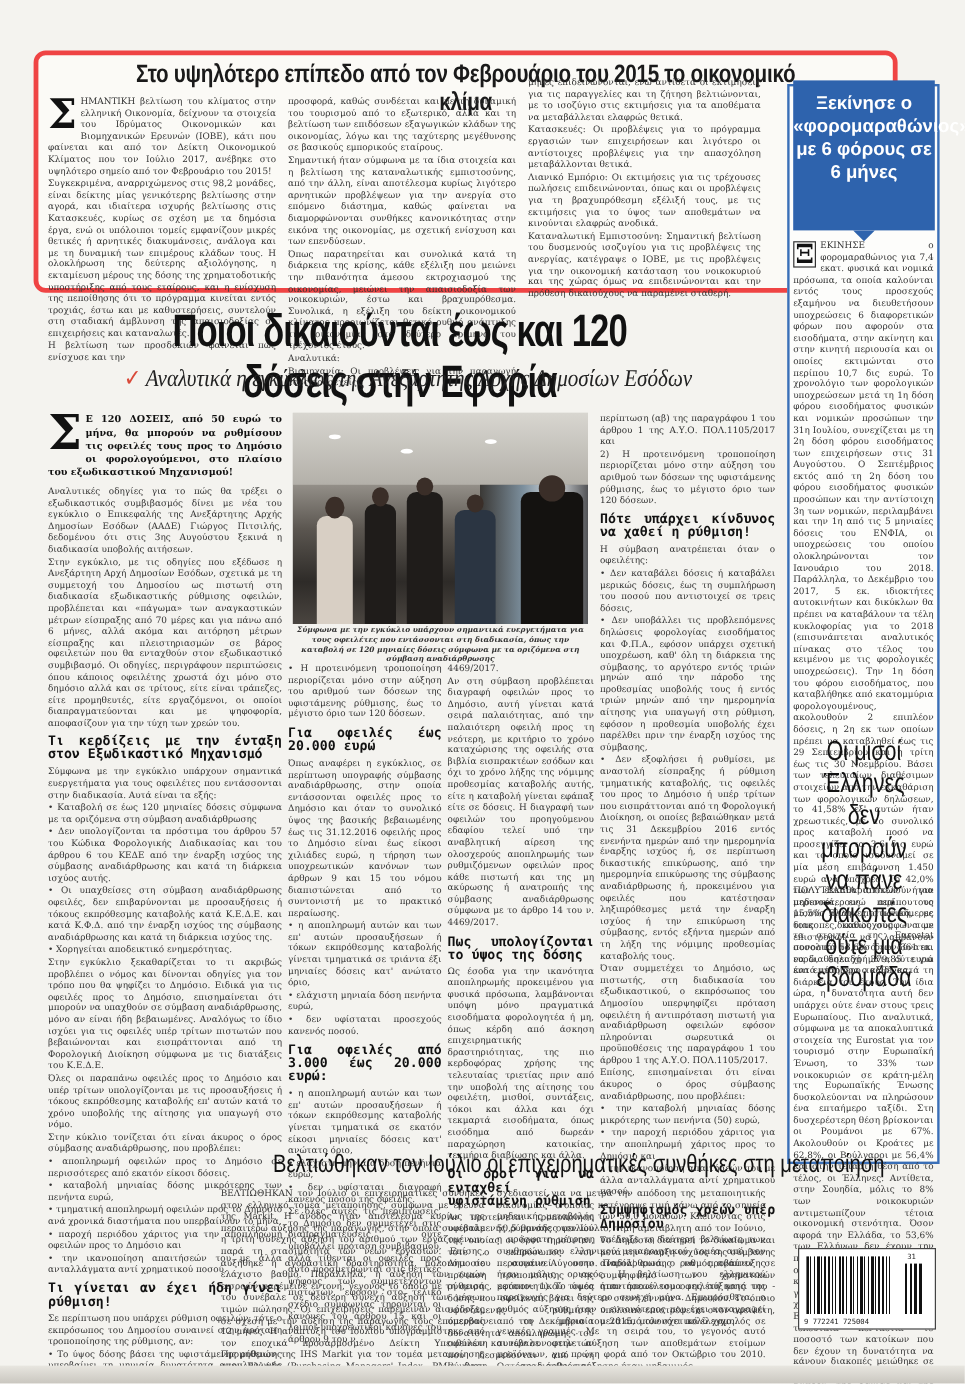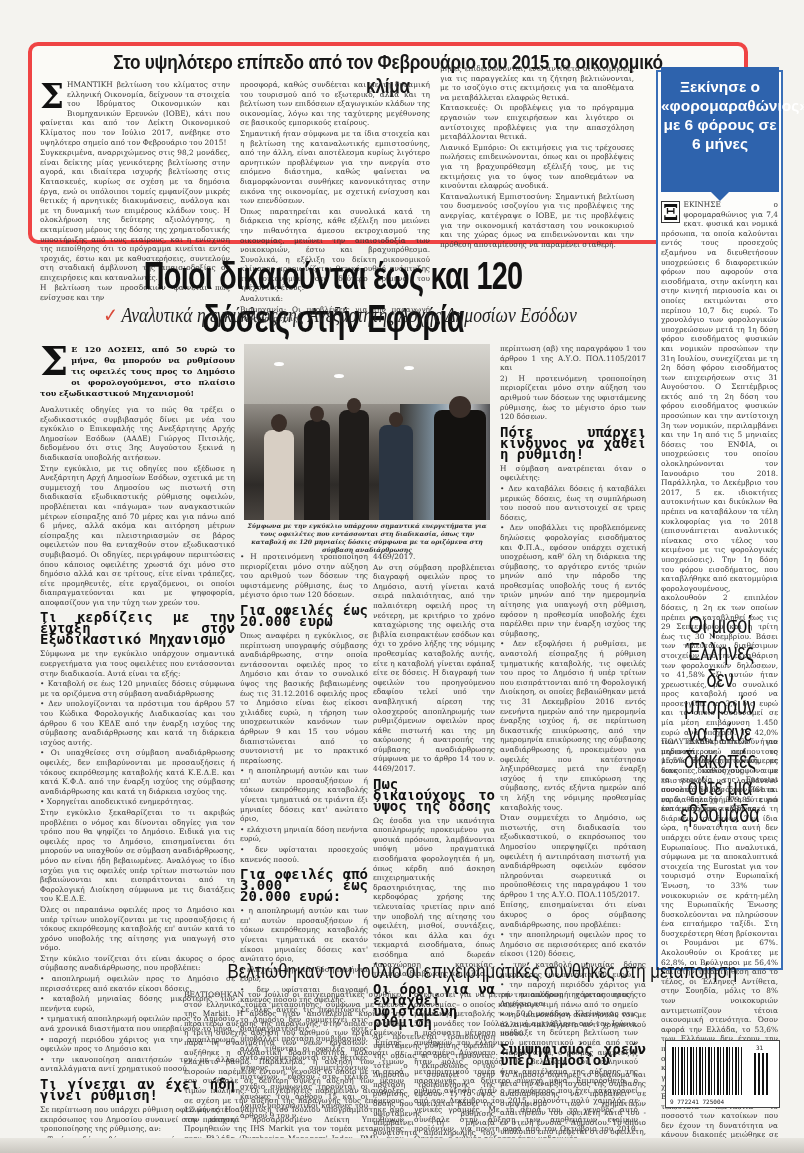--- a/index.html
+++ b/index.html
@@ -18,21 +18,21 @@
   .sidebanner:after{content:"";position:absolute;left:50px;bottom:-9px;border-left:9px solid transparent;border-right:9px solid transparent;border-top:9px solid #2e63ad}
   .sidebody{position:absolute;left:661px;top:200px;width:117px}
   .sidehead{position:absolute;left:660px;top:612px;width:120px;text-align:center;font-family:"Liberation Sans",sans-serif;font-size:23px;line-height:27px;color:#111;transform:scaleX(0.78);transform-origin:center top}
   .sidebody2{position:absolute;left:661px;top:737px;width:117px}
   
   .mainhead{position:absolute;left:28px;top:255px;width:610px;text-align:center;font-family:"Liberation Sans",sans-serif;font-size:38px;font-weight:bold;letter-spacing:-1px;color:#111;transform:scaleX(0.76);transform-origin:center}
   .subhead{position:absolute;left:60px;top:303px;width:560px;text-align:center;font-family:"Liberation Serif",serif;font-style:italic;font-size:20px;color:#222;transform:scaleX(0.88);transform-origin:center}
   .check{color:#d94a3a;font-style:normal;margin-right:4px}
   .lead{font-size:8px;line-height:11px;font-weight:bold;color:#111;text-align:justify}
   .bigcap{float:left;font-size:40px;line-height:34px;font-weight:bold;margin:0 3px 0 0;color:#111}
-  .h3{font-family:"DejaVu Sans Mono",monospace;font-weight:bold;font-size:14px;line-height:11px;color:#111;margin:5px 0 4px}
+  .h3{font-family:"DejaVu Sans Mono",monospace;font-weight:bold;font-size:11px;line-height:11px;color:#111;margin:5px 0 4px}
   .photo{position:absolute;left:244px;top:344px;width:246px;height:176px;background:linear-gradient(180deg,#c9c6bf 0%,#9e9a93 30%,#5b5650 55%,#2e2b28 80%,#4a4540 100%);overflow:hidden}
   .photo .ceil{position:absolute;left:0;top:0;width:100%;height:60px;background:linear-gradient(180deg,#d8d6d0,#b3b0a9)}
   .photo .light{position:absolute;width:10px;height:4px;border-radius:50%;background:#fff}
   .photo .counter{position:absolute;right:0;top:60px;width:90px;height:116px;background:linear-gradient(90deg,#3b3936,#7c8f9d 40%,#d9dde0 70%,#525356)}
   .photo .person{position:absolute;bottom:0;border-radius:8px 8px 0 0;background:#1f1c1a}
   .photo .head{position:absolute;border-radius:50%;background:#3a2e28}
   .caption{position:absolute;left:244px;top:522px;width:246px;text-align:center;font-size:6.2px;line-height:8px;font-style:italic;font-weight:bold;color:#333}
   .bothead{position:absolute;left:182px;top:959px;width:456px;text-align:center;font-family:"Liberation Sans",sans-serif;font-size:21px;color:#111;transform:scaleX(0.8);transform-origin:center;white-space:nowrap}
   .barcode{position:absolute;left:665px;top:1040px;width:115px;height:68px;border:1px solid #444;background:#fff}
   .barcode .bars{position:absolute;left:6px;top:6px;width:72px;height:48px;background:repeating-linear-gradient(90deg,#111 0 2px,#fff 2px 3px,#111 3px 4px,#fff 4px 6px,#111 6px 7px,#fff 7px 9px)}
@@ -58,21 +58,21 @@
       <p>προσφορά, καθώς συνδέεται και με τη δυναμική του τουρισμού από το εξωτερικό, αλλά και τη βελτίωση των επιδόσεων εξαγωγικών κλάδων της οικονομίας, λόγω και της ταχύτερης μεγέθυνσης σε βασικούς εμπορικούς εταίρους.</p>
       <p>Σημαντική ήταν σύμφωνα με τα ίδια στοιχεία και η βελτίωση της καταναλωτικής εμπιστοσύνης, από την άλλη, είναι αποτέλεσμα κυρίως λιγότερο αρνητικών προβλέψεων για την ανεργία στο επόμενο διάστημα, καθώς φαίνεται να διαμορφώνονται συνθήκες κανονικότητας στην εικόνα της οικονομίας, με σχετική ενίσχυση και των επενδύσεων.</p>
       <p>Όπως παρατηρείται και συνολικά κατά τη διάρκεια της κρίσης, κάθε εξέλιξη που μειώνει την πιθανότητα άμεσου εκτροχιασμού της οικονομίας, μειώνει την απαισιοδοξία των νοικοκυριών, έστω και βραχυπρόθεσμα. Συνολικά, η εξέλιξη του δείκτη οικονομικού κλίματος προοιωνίζεται θετικό ρυθμό ανάπτυξης της οικονομίας στο δεύτερο τρίμηνο του τρέχοντος έτους.</p>
       <p>Αναλυτικά:</p>
       <p>Βιομηχανία: Οι προβλέψεις για την παραγωγή τους προσεχείς</p>
     </div>
     <div class="col txt" style="left:408px;top:18px;width:194px">
       <p>μήνες επιδεινώνονται, ενώ αντίθετα οι εκτιμήσεις για τις παραγγελίες και τη ζήτηση βελτιώνονται, με το ισοζύγιο στις εκτιμήσεις για τα αποθέματα να μεταβάλλεται ελαφρώς θετικά.</p>
       <p>Κατασκευές: Οι προβλέψεις για το πρόγραμμα εργασιών των επιχειρήσεων και λιγότερο οι αντίστοιχες προβλέψεις για την απασχόληση μεταβάλλονται θετικά.</p>
       <p>Λιανικό Εμπόριο: Οι εκτιμήσεις για τις τρέχουσες πωλήσεις επιδεινώνονται, όπως και οι προβλέψεις για τη βραχυπρόθεσμη εξέλιξή τους, με τις εκτιμήσεις για το ύψος των αποθεμάτων να κινούνται ελαφρώς ανοδικά.</p>
-      <p>Καταναλωτική Εμπιστοσύνη: Σημαντική βελτίωση του δυσμενούς ισοζυγίου για τις προβλέψεις της ανεργίας, κατέγραψε ο ΙΟΒΕ, με τις προβλέψεις για την οικονομική κατάσταση του νοικοκυριού και της χώρας όμως να επιδεινώνονται και την πρόθεση αποταμίευσης να παραμένει σταθερή.</p>
+      <p>Καταναλωτική Εμπιστοσύνη: Σημαντική βελτίωση του δυσμενούς ισοζυγίου για τις προβλέψεις της ανεργίας, κατέγραψε ο ΙΟΒΕ, με τις προβλέψεις για την οικονομική κατάσταση του νοικοκυριού και της χώρας όμως να επιδεινώνονται και την πρόθεση δικαιούχους να παραμένει σταθερή.</p>
     </div>
   </div>
 
   <div class="sidebar"></div>
   <div class="sidebanner">Ξεκίνησε ο «φορομαραθώνιος» με 6 φόρους σε 6 μήνες</div>
   <div class="sidebody txt">
     <span class="dropcap" style="font-size:22px;line-height:20px;border:1px solid #333;padding:0 1px">Ξ</span>
     <p>ΕΚΙΝΗΣΕ ο φορομαραθώνιος για 7,4 εκατ. φυσικά και νομικά πρόσωπα, τα οποία καλούνται εντός τους προσεχούς εξαμήνου να διευθετήσουν υποχρεώσεις 6 διαφορετικών φόρων που αφορούν στα εισοδήματα, στην ακίνητη και στην κινητή περιουσία και οι οποίες εκτιμώνται στο περίπου 10,7 δις ευρώ. Το χρονολόγιο των φορολογικών υποχρεώσεων μετά τη 1η δόση φόρου εισοδήματος φυσικών και νομικών προσώπων την 31η Ιουλίου, συνεχίζεται με τη 2η δόση φόρου εισοδήματος των επιχειρήσεων στις 31 Αυγούστου. Ο Σεπτέμβριος εκτός από τη 2η δόση του φόρου εισοδήματος φυσικών προσώπων και την αντίστοιχη 3η των νομικών, περιλαμβάνει και την 1η από τις 5 μηνιαίες δόσεις του ΕΝΦΙΑ, οι υποχρεώσεις του οποίου ολοκληρώνονται τον Ιανουάριο του 2018. Παράλληλα, το Δεκέμβριο του 2017, 5 εκ. ιδιοκτήτες αυτοκινήτων και δικύκλων θα πρέπει να καταβάλουν τα τέλη κυκλοφορίας για το 2018 (επισυνάπτεται αναλυτικός πίνακας στο τέλος του κειμένου με τις φορολογικές υποχρεώσεις). Την 1η δόση του φόρου εισοδήματος, που καταβλήθηκε από εκατομμύρια φορολογουμένους, ακολουθούν 2 επιπλέον δόσεις, η 2η εκ των οποίων πρέπει να καταβληθεί έως τις 29 Σεπτεμβρίου και η τρίτη έως τις 30 Νοεμβρίου. Βάσει των τελευταίων διαθέσιμων στοιχείων από την εκκαθάριση των φορολογικών δηλώσεων, το 41,58% εξ' αυτών ήταν χρεωστικές, με το συνολικό προς καταβολή ποσό να προσεγγίζει τα 3,6 δις ευρώ και το οποίο ισοδυναμεί σε μία μέση επιβάρυνση 1.450 ευρώ ανά υπόχρεο. Το 42,0% των εκκαθαριστικών ήταν μηδενικά, ενώ περίπου το 15,5% ήταν πιστωτικά, με τους δικαιούχους των επιστροφών να λαμβάνουν συνολικά το ποσό των 361 εκ. ευρώ, δηλαδή 379,85 ευρώ κατά μέσο όρο ο καθένας.</p>
   </div>
   <div class="sidehead">Οι μισοί Έλληνες δεν μπορούν να πάνε διακοπές ούτε μια εβδομάδα</div>
@@ -140,37 +140,36 @@
     <div class="h3">Για οφειλές από 3.000 έως 20.000 ευρώ:</div>
     <p>• η αποπληρωμή αυτών και των επ' αυτών προσαυξήσεων ή τόκων εκπρόθεσμης καταβολής γίνεται τμηματικά σε εκατόν είκοσι μηνιαίες δόσεις κατ' ανώτατο όριο,</p>
     <p>• ελάχιστη μηνιαία δόση πενήντα ευρώ,</p>
     <p>• δεν υφίσταται διαγραφή κανενός ποσού της οφειλής.</p>
     <p>Σε όλες αυτές τις περιπτώσεις, το Δημόσιο δεν συμμετέχει στις διαπραγματεύσεις, ούτε υποβάλλει πρόταση συμβιβασμού, αλλά τίθενται οι οφειλές προς αυτό προσμετρώνται στις θετικές ψήφους των συμμετεχόντων πιστωτών, εφόσον στο τελικό σχέδιο συμφωνίας τηρούνται οι κανόνες του άρθρου 15 και οι λοιποί υποχρεωτικοί κανόνες του άρθρου 9 του ν.</p>
   </div>
 
   <div class="col txt" style="left:373px;top:552px;width:122px">
     <p>4469/2017.</p>
     <p>Αν στη σύμβαση προβλέπεται διαγραφή οφειλών προς το Δημόσιο, αυτή γίνεται κατά σειρά παλαιότητας, από την παλαιότερη οφειλή προς τη νεότερη, με κριτήριο το χρόνο καταχώρισης της οφειλής στα βιβλία εισπρακτέων εσόδων και όχι το χρόνο λήξης της νόμιμης προθεσμίας καταβολής αυτής, είτε η καταβολή γίνεται εφάπαξ είτε σε δόσεις. Η διαγραφή των οφειλών του προηγούμενου εδαφίου τελεί υπό την αναβλητική αίρεση της ολοσχερούς αποπληρωμής των ρυθμιζόμενων οφειλών προς κάθε πιστωτή και της μη ακύρωσης ή ανατροπής της σύμβασης αναδιάρθρωσης σύμφωνα με το άρθρο 14 του ν. 4469/2017.</p>
-    <div class="h3">Πως δικαιούχους το ύψος της δόσης</div>
+    <div class="h3">Πως υπολογίζονται το ύψος της δόσης</div>
     <p>Ως έσοδα για την ικανότητα αποπληρωμής προκειμένου για φυσικά πρόσωπα, λαμβάνονται υπόψη μόνο πραγματικά εισοδήματα φορολογητέα ή μη, όπως κέρδη από άσκηση επιχειρηματικής δραστηριότητας, της πιο κερδοφόρας χρήσης της τελευταίας τριετίας πριν από την υποβολή της αίτησης του οφειλέτη, μισθοί, συντάξεις, τόκοι και άλλα και όχι τεκμαρτά εισοδήματα, όπως εισόδημα από δωρεάν παραχώρηση κατοικίας, τεκμήρια διαβίωσης και άλλα.</p>
     <div class="h3">Οι όροι για να ενταχθεί υφιστάμενη ρύθμιση</div>
     <p>Αν προτείνεται τροποποίηση υφιστάμενης ρύθμισης οφειλών της οποίας οι όροι τηρούνται, τότε ο εκπρόσωπος του Δημοσίου συναινεί στην πρόταση τροποποίησης της ρύθμισης, εφόσον: 1) Το ύψος δόσης που οφείλεται βάσει της υφιστάμενης ρύθμισης υπερβαίνει τη μηνιαία δυνατότητα αποπληρωμής του οφειλέτη και των συνοφειλετών που δεσμεύονται από τη σύμβαση αναδιάρθρωσης, σύμφωνα με την</p>
   </div>
 
   <div class="col txt" style="left:500px;top:344px;width:146px">
     <p>περίπτωση (αβ) της παραγράφου 1 του άρθρου 1 της Α.Υ.Ο. ΠΟΛ.1105/2017 και</p>
     <p>2) Η προτεινόμενη τροποποίηση περιορίζεται μόνο στην αύξηση του αριθμού των δόσεων της υφιστάμενης ρύθμισης, έως το μέγιστο όριο των 120 δόσεων.</p>
     <div class="h3">Πότε υπάρχει κίνδυνος να χαθεί η ρύθμιση!</div>
     <p>Η σύμβαση ανατρέπεται όταν ο οφειλέτης:</p>
     <p>• Δεν καταβάλει δόσεις ή καταβάλει μερικώς δόσεις, έως τη συμπλήρωση του ποσού που αντιστοιχεί σε τρεις δόσεις,</p>
     <p>• Δεν υποβάλλει τις προβλεπόμενες δηλώσεις φορολογίας εισοδήματος και Φ.Π.Α., εφόσον υπάρχει σχετική υποχρέωση, καθ' όλη τη διάρκεια της σύμβασης, το αργότερο εντός τριών μηνών από την πάροδο της προθεσμίας υποβολής τους ή εντός τριών μηνών από την ημερομηνία αίτησης για υπαγωγή στη ρύθμιση, εφόσον η προθεσμία υποβολής έχει παρέλθει πριν την έναρξη ισχύος της σύμβασης,</p>
     <p>• Δεν εξοφλήσει ή ρυθμίσει, με αναστολή είσπραξης ή ρύθμιση τμηματικής καταβολής, τις οφειλές του προς το Δημόσιο ή υπέρ τρίτων που εισπράττονται από τη Φορολογική Διοίκηση, οι οποίες βεβαιώθηκαν μετά τις 31 Δεκεμβρίου 2016 εντός ενενήντα ημερών από την ημερομηνία έναρξης ισχύος ή, σε περίπτωση δικαστικής επικύρωσης, από την ημερομηνία επικύρωσης της σύμβασης αναδιάρθρωσης ή, προκειμένου για οφειλές που κατέστησαν ληξιπρόθεσμες μετά την έναρξη ισχύος ή την επικύρωση της σύμβασης, εντός εξήντα ημερών από τη λήξη της νόμιμης προθεσμίας καταβολής τους.</p>
     <p>Όταν συμμετέχει το Δημόσιο, ως πιστωτής, στη διαδικασία του εξωδικαστικού, ο εκπρόσωπος του Δημοσίου υπερψηφίζει πρόταση οφειλέτη ή αντιπρόταση πιστωτή για αναδιάρθρωση οφειλών εφόσον πληρούνται σωρευτικά οι προϋποθέσεις της παραγράφου 1 του άρθρου 1 της Α.Υ.Ο. ΠΟΛ.1105/2017.</p>
     <p>Επίσης, επισημαίνεται ότι είναι άκυρος ο όρος σύμβασης αναδιάρθρωσης, που προβλέπει:</p>
-    <p>• την αποπληρωμή οφειλών προς το Δημόσιο σε περισσότερες από εκατόν είκοσι (120) δόσεις,</p>
     <p>• την καταβολή μηνιαίας δόσης μικρότερης των πενήντα (50) ευρώ,</p>
     <p>• την παροχή περιόδου χάριτος για την αποπληρωμή χάριτος προς το Δημόσιο και</p>
     <p>• την ικανοποίηση απαιτήσεών του με άλλα ανταλλάγματα αντί χρηματικού ποσού.</p>
     <div class="h3">Συμψηφισμός χρεών υπέρ Δημοσίου</div>
     <p>Το Δημόσιο διατηρεί το δικαίωμα και μετά την έναρξη ισχύος της σύμβασης αναδιάρθρωσης να προβαίνει σε συμψηφισμό των χρηματικών απαιτήσεων του οφειλέτη κατά του - εν στενή έννοια - Δημοσίου. Το όποιο υπόλοιπο επιστρέφεται στον οφειλέτη, μετά από τον σχετικό έλεγχο.</p>
   </div>
 
   <div class="bothead">Βελτιώθηκαν τον Ιούλιο οι επιχειρηματικές συνθήκες στη μεταποίηση</div>
   <div class="col txt" style="left:184px;top:990px;width:220px">
     <p>ΒΕΛΤΙΩΘΗΚΑΝ τον Ιούλιο οι επιχειρηματικές συνθήκες στον ελληνικό τομέα μεταποίησης, σύμφωνα με έρευνα της Markit. Η άνοδος ήταν αποτέλεσμα κυρίως της περαιτέρω αύξησης της παραγωγής, στην οποία συνέβαλε η τρίτη συνεχής αύξηση του αριθμού των εργαζομένων, παρά τη στασιμότητα των νέων εργασιών. Επίσης, αυξήθηκε η αγοραστική δραστηριότητα, μολονότι σε ελάχιστο βαθμό. Παράλληλα, η αύξηση των τιμών εισροών παρέμεινε έντονη, γεγονός το οποίο με τη σειρά του συνέβαλε σε δεύτερη συνεχή αύξηση των μέσων τιμών πώλησης. Οι επιχειρήσεις παρέμειναν αισιόδοξες σε σχέση με την αύξηση της παραγωγής τους επόμενους 12 μήνες. Η ανάπτυξη του Ιουλίου υπογραμμίστηκε από τον εποχικά προσαρμοσμένο Δείκτη Υπευθύνων Προμηθειών της IHS Markit για τον τομέα μεταποίησης στην Ελλάδα (Purchasing Managers' Index– PMI) –έναν σύνθετο δείκτη που έχει</p>

